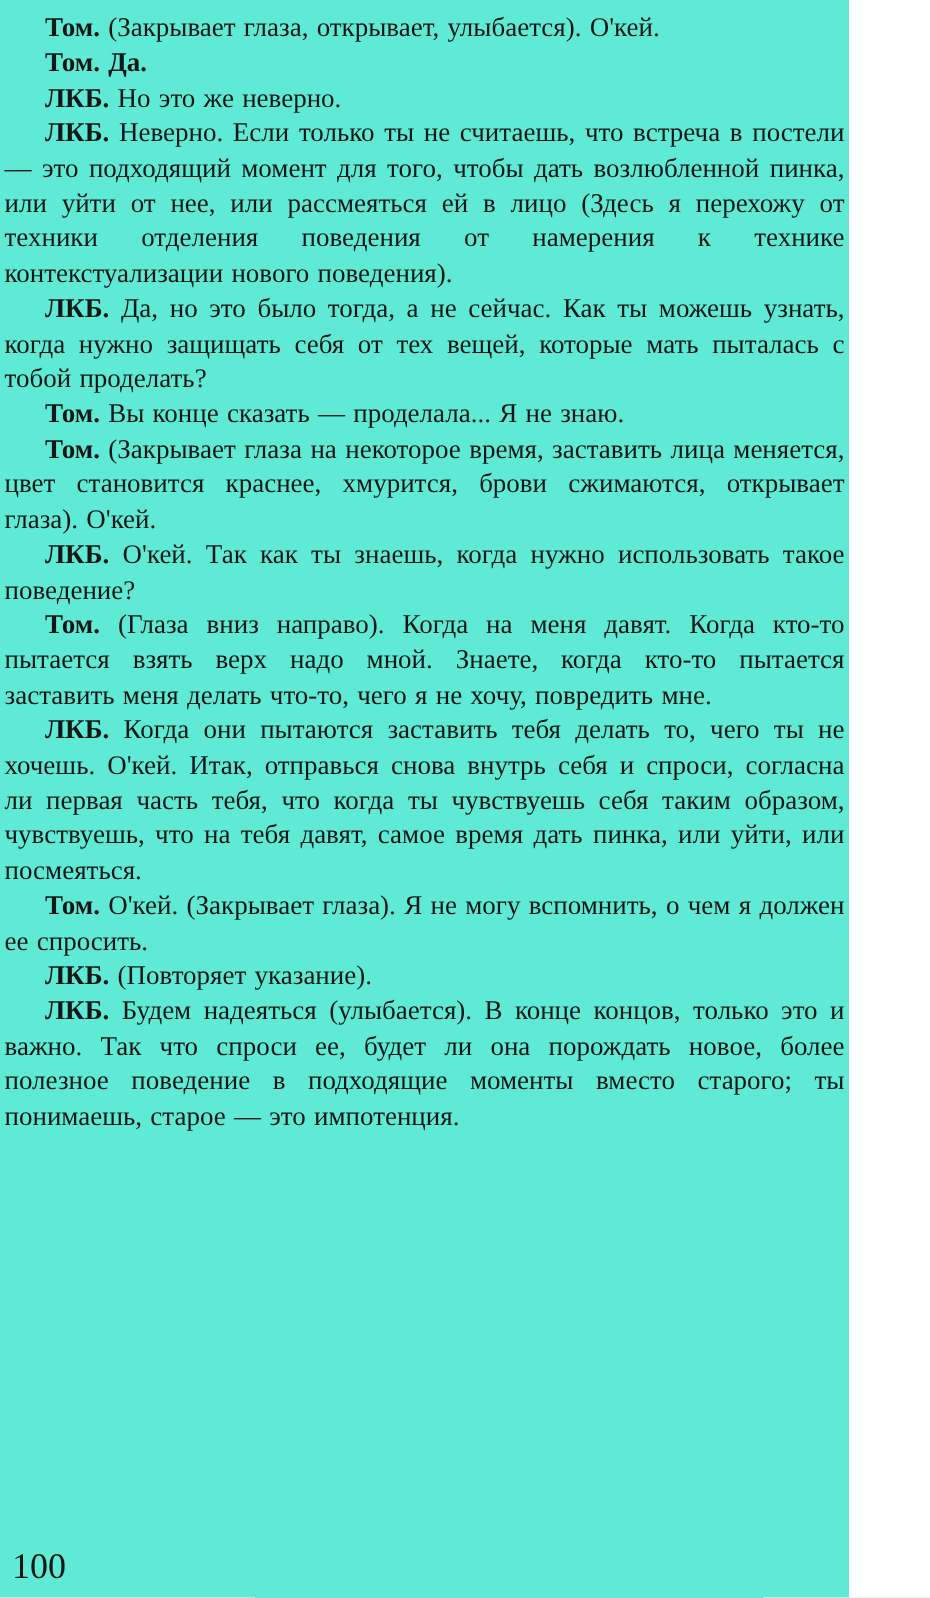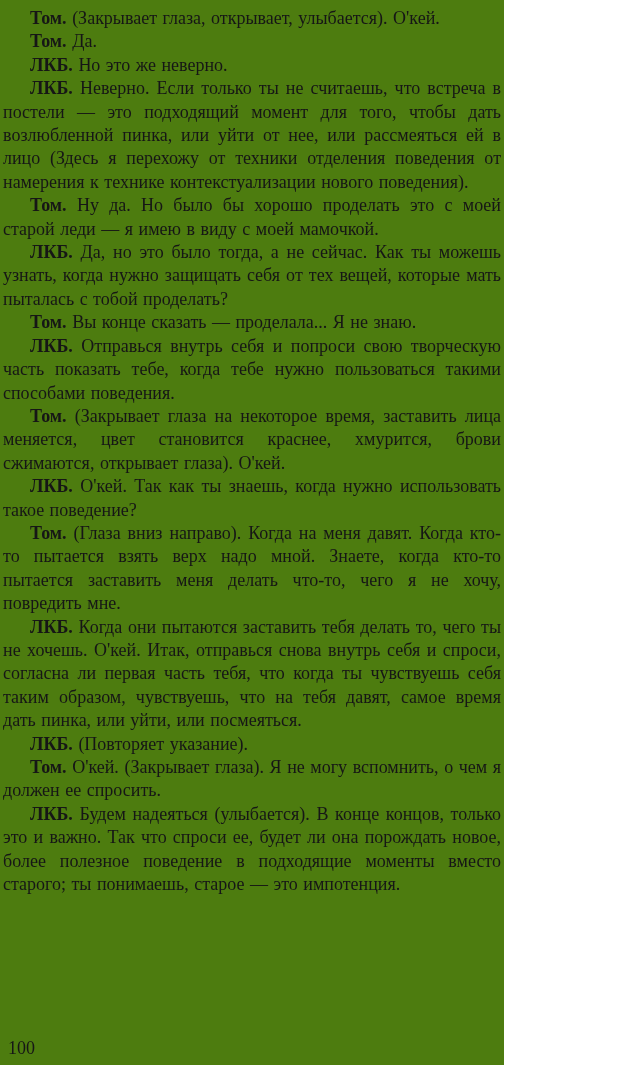--- a/index.html
+++ b/index.html
@@ -8,64 +8,62 @@
     background: #ffffff;
   }
   body {
     width: 620px;
     height: 1065px;
     font-family: "Liberation Serif", serif;
   }
   .page {
     box-sizing: border-box;
     position: relative;
-    width: 504px;
+    width: 566px;
     height: 1065px;
-    background: #4d7c0f;
+    background: #5eead4;
     color: #161616;
     padding: 7px 3px 0 3px;
     overflow: hidden;
   }
   .dialogue p {
     margin: 0;
     font-size: 18px;
     line-height: 23.4px;
     text-indent: 27px;
     text-align: justify;
     word-spacing: 1px;
   }
   .speaker {
     font-weight: bold;
   }
   .bold-text {
-    font-weight: normal;
+    font-weight: bold;
   }
   .page-number {
     position: absolute;
     left: 8px;
     bottom: 6px;
-    font-size: 18px;
+    font-size: 24px;
     color: #161616;
   }
 </style>
 </head>
 <body>
 
 <div class="page">
   <div class="dialogue">
       <p><span class="speaker">Том.</span> <span>(Закрывает глаза, открывает, улыбается). О'кей.</span></p>
       <p><span class="speaker">Том.</span> <span class="bold-text">Да.</span></p>
       <p><span class="speaker">ЛКБ.</span> <span>Но это же неверно.</span></p>
       <p><span class="speaker">ЛКБ.</span> <span>Неверно. Если только ты не считаешь, что встреча в постели — это подходящий момент для того, чтобы дать возлюбленной пинка, или уйти от нее, или рассмеяться ей в лицо (Здесь я перехожу от техники отделения поведения от намерения к технике контекстуализации нового поведения).</span></p>
-      <p><span class="speaker">Том.</span> <span>Ну да. Но было бы хорошо проделать это с моей старой леди — я имею в виду с моей мамочкой.</span></p>
       <p><span class="speaker">ЛКБ.</span> <span>Да, но это было тогда, а не сейчас. Как ты можешь узнать, когда нужно защищать себя от тех вещей, которые мать пыталась с тобой проделать?</span></p>
       <p><span class="speaker">Том.</span> <span>Вы конце сказать — проделала... Я не знаю.</span></p>
-      <p><span class="speaker">ЛКБ.</span> <span>Отправься внутрь себя и попроси свою творческую часть показать тебе, когда тебе нужно пользоваться такими способами поведения.</span></p>
       <p><span class="speaker">Том.</span> <span>(Закрывает глаза на некоторое время, заставить лица меняется, цвет становится краснее, хмурится, брови сжимаются, открывает глаза). О'кей.</span></p>
       <p><span class="speaker">ЛКБ.</span> <span>О'кей. Так как ты знаешь, когда нужно использовать такое поведение?</span></p>
       <p><span class="speaker">Том.</span> <span>(Глаза вниз направо). Когда на меня давят. Когда кто-то пытается взять верх надо мной. Знаете, когда кто-то пытается заставить меня делать что-то, чего я не хочу, повредить мне.</span></p>
       <p><span class="speaker">ЛКБ.</span> <span>Когда они пытаются заставить тебя делать то, чего ты не хочешь. О'кей. Итак, отправься снова внутрь себя и спроси, согласна ли первая часть тебя, что когда ты чувствуешь себя таким образом, чувствуешь, что на тебя давят, самое время дать пинка, или уйти, или посмеяться.</span></p>
+      <p><span class="speaker">Том.</span> <span>О'кей. (Закрывает глаза). Я не могу вспомнить, о чем я должен ее спросить.</span></p>
       <p><span class="speaker">ЛКБ.</span> <span>(Повторяет указание).</span></p>
-      <p><span class="speaker">Том.</span> <span>О'кей. (Закрывает глаза). Я не могу вспомнить, о чем я должен ее спросить.</span></p>
       <p><span class="speaker">ЛКБ.</span> <span>Будем надеяться (улыбается). В конце концов, только это и важно. Так что спроси ее, будет ли она порождать новое, более полезное поведение в подходящие моменты вместо старого; ты понимаешь, старое — это импотенция.</span></p>
     </div>
   <div class="page-number">100</div>
 </div>
 
 </body></html>

